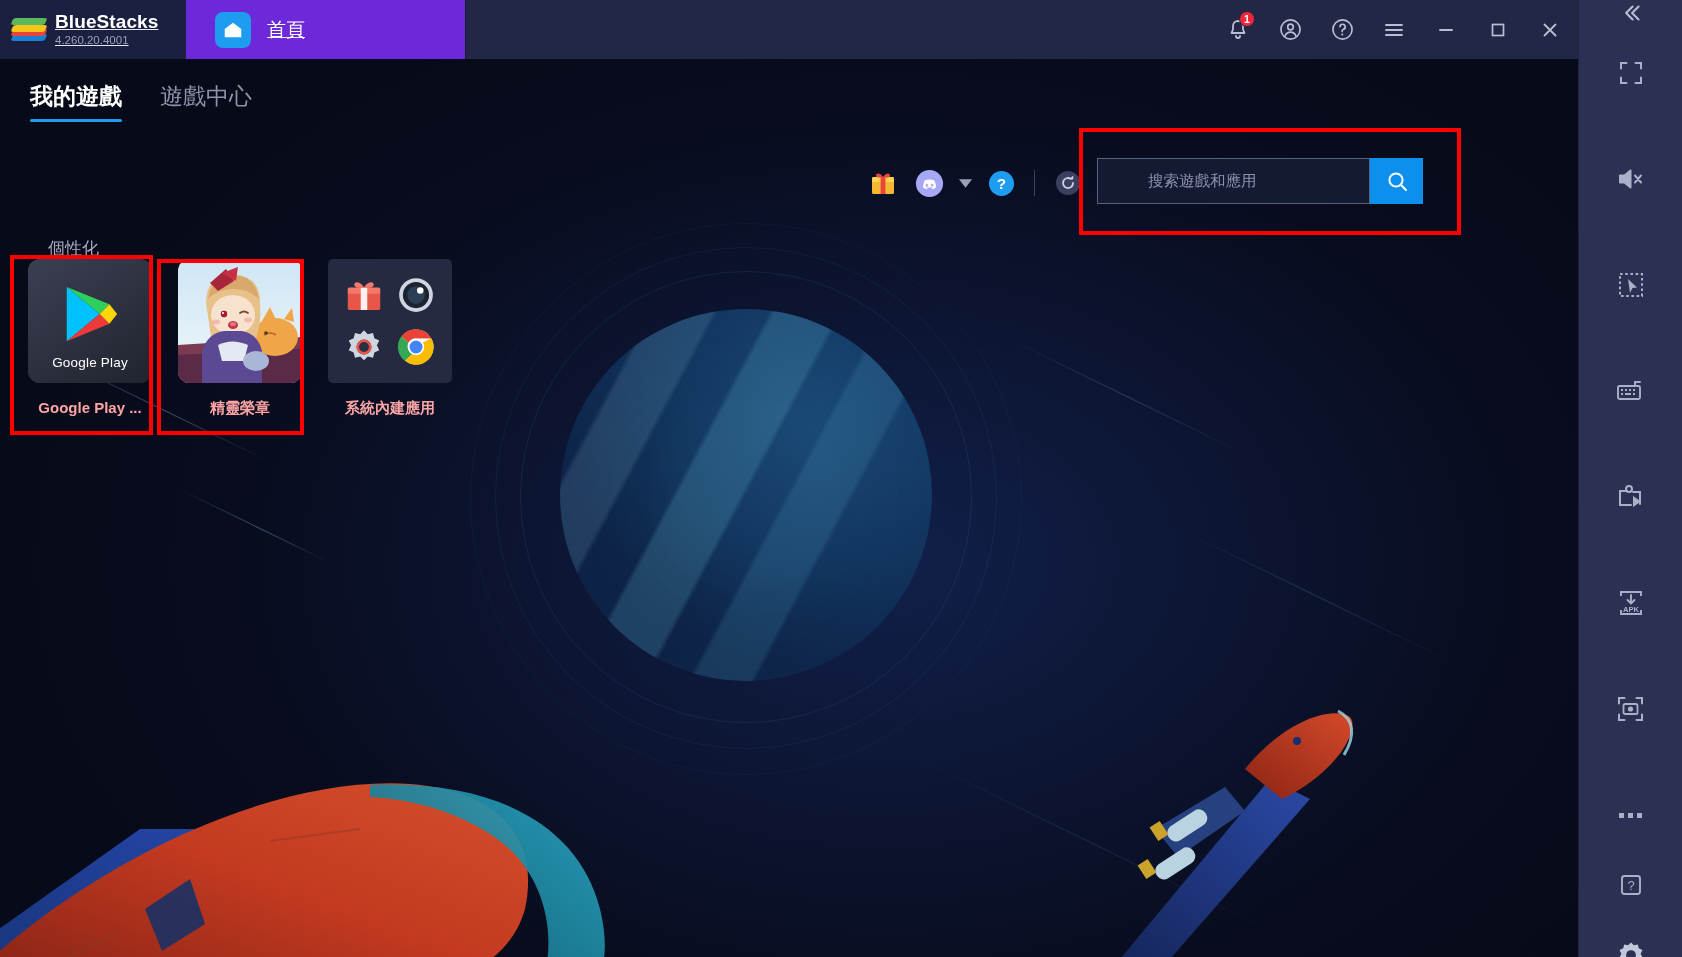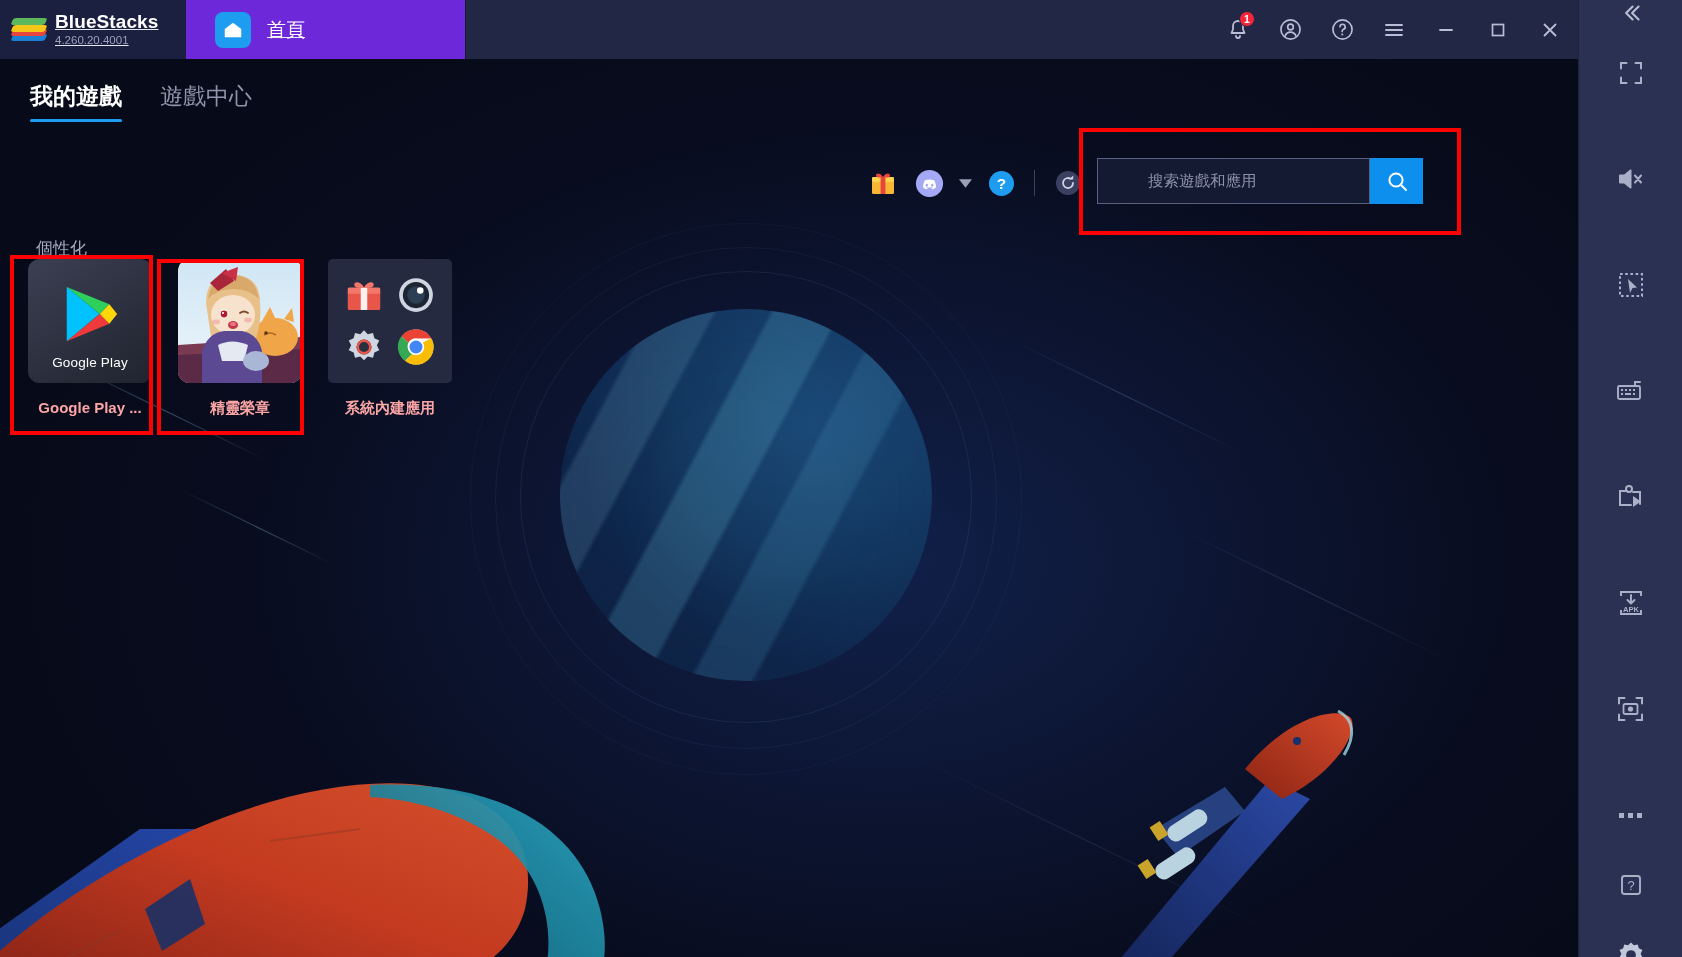--- a/index.html
+++ b/index.html
@@ -129,21 +129,21 @@
     color:#cfd3e4; font-size:15.5px; font-family:inherit;margin-left:36px;
   }
   .searchbox input::placeholder { color:#8d92ab; }
   .searchbtn {
     width:53px; height:46px; background:#0d8fee; display:flex; align-items:center;
     justify-content:center; cursor:pointer;
   }
 
   
   .sectiontitle {
-    position:absolute; left:36px; top:178px; font-size:17px; color:#a6abc2; z-index:4;
+    position:absolute; left:48px; top:178px; font-size:17px; color:#a6abc2; z-index:4;
     display:flex; align-items:center; gap:8px;
   }
   .apps { position:absolute; left:24px; top:200px; display:flex; gap:18px; z-index:6; }
   .appcell { width:132px; display:flex; flex-direction:column; align-items:center; cursor:pointer; }
   .appicon {
     width:124px; height:124px; border-radius:12px; overflow:hidden; position:relative;
     background:#262a3e; display:flex; align-items:center; justify-content:center;
   }
   .applabel {
     margin-top:16px; font-size:15px; font-weight:bold; color:#fca5a5;

